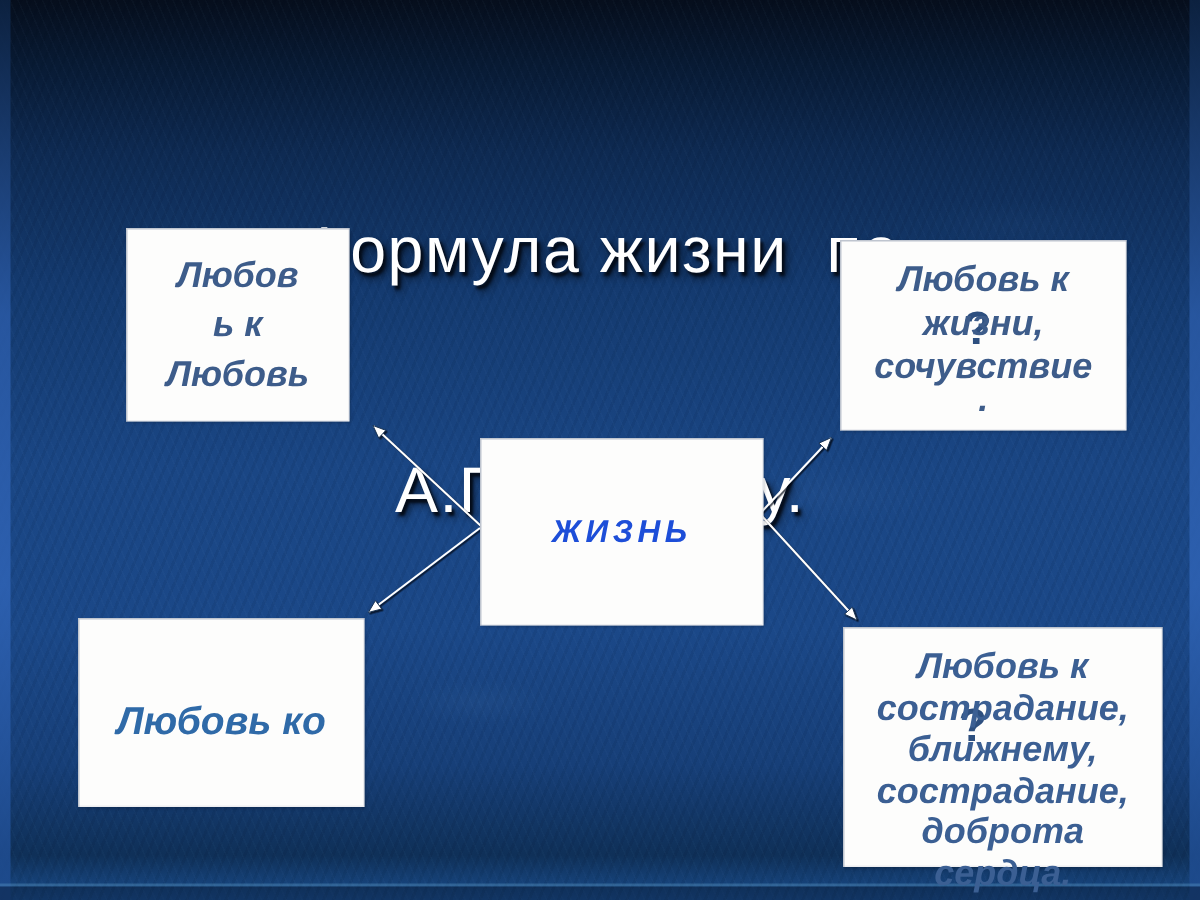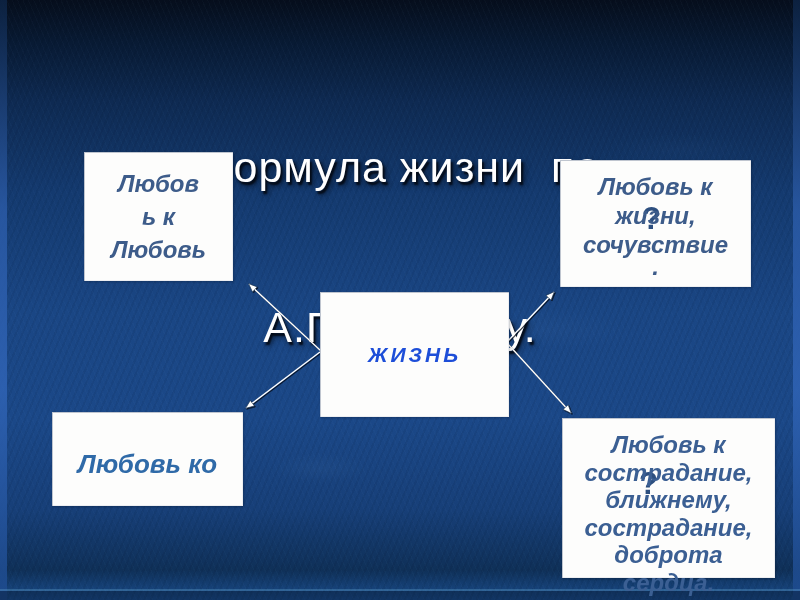--- a/index.html
+++ b/index.html
@@ -49,21 +49,21 @@
                 inset -1px -1px 0 rgba(205,210,220,.35),
                 1px 1px 2px rgba(0,10,25,.25);
     display:flex; flex-direction:column; align-items:center; justify-content:center;
     text-align:center; font-weight:bold; font-style:italic; color:#3d5c8a;
   }
   .nline { position:relative; z-index:2; white-space:nowrap; }
 
   .box-tl { left:48px;  top:152px; width:149px; height:129px; font-size:24px; line-height:33px;margin-left:36px; }
   .box-tr { left:560px; top:160px; width:191px; height:127px; font-size:24px; line-height:29px; }
   .box-c  { left:320px; top:292px; width:189px; height:125px; }
-  .box-bl { left:52px;  top:412px; width:191px; height:94px; font-size:26px; line-height:44px;
+  .box-bl { left:52px;  top:412px; width:191px; height:126px; font-size:26px; line-height:44px;
             color:#2f6aa8; padding-top:10px; box-sizing:border-box; }
   .box-br { left:562px; top:418px; width:213px; height:160px; font-size:24px; line-height:27.5px;
             justify-content:flex-start; padding-top:13px; box-sizing:border-box; overflow:visible;
             color:#3b5f93; }
 
   .center-label { font-size:21px; letter-spacing:3px; color:#1d4ed8; }
   .dot-line { line-height:16px; font-size:24px; }
 
   .qmark {
     position:absolute; z-index:1; font-size:31px; font-weight:bold; font-style:normal;

